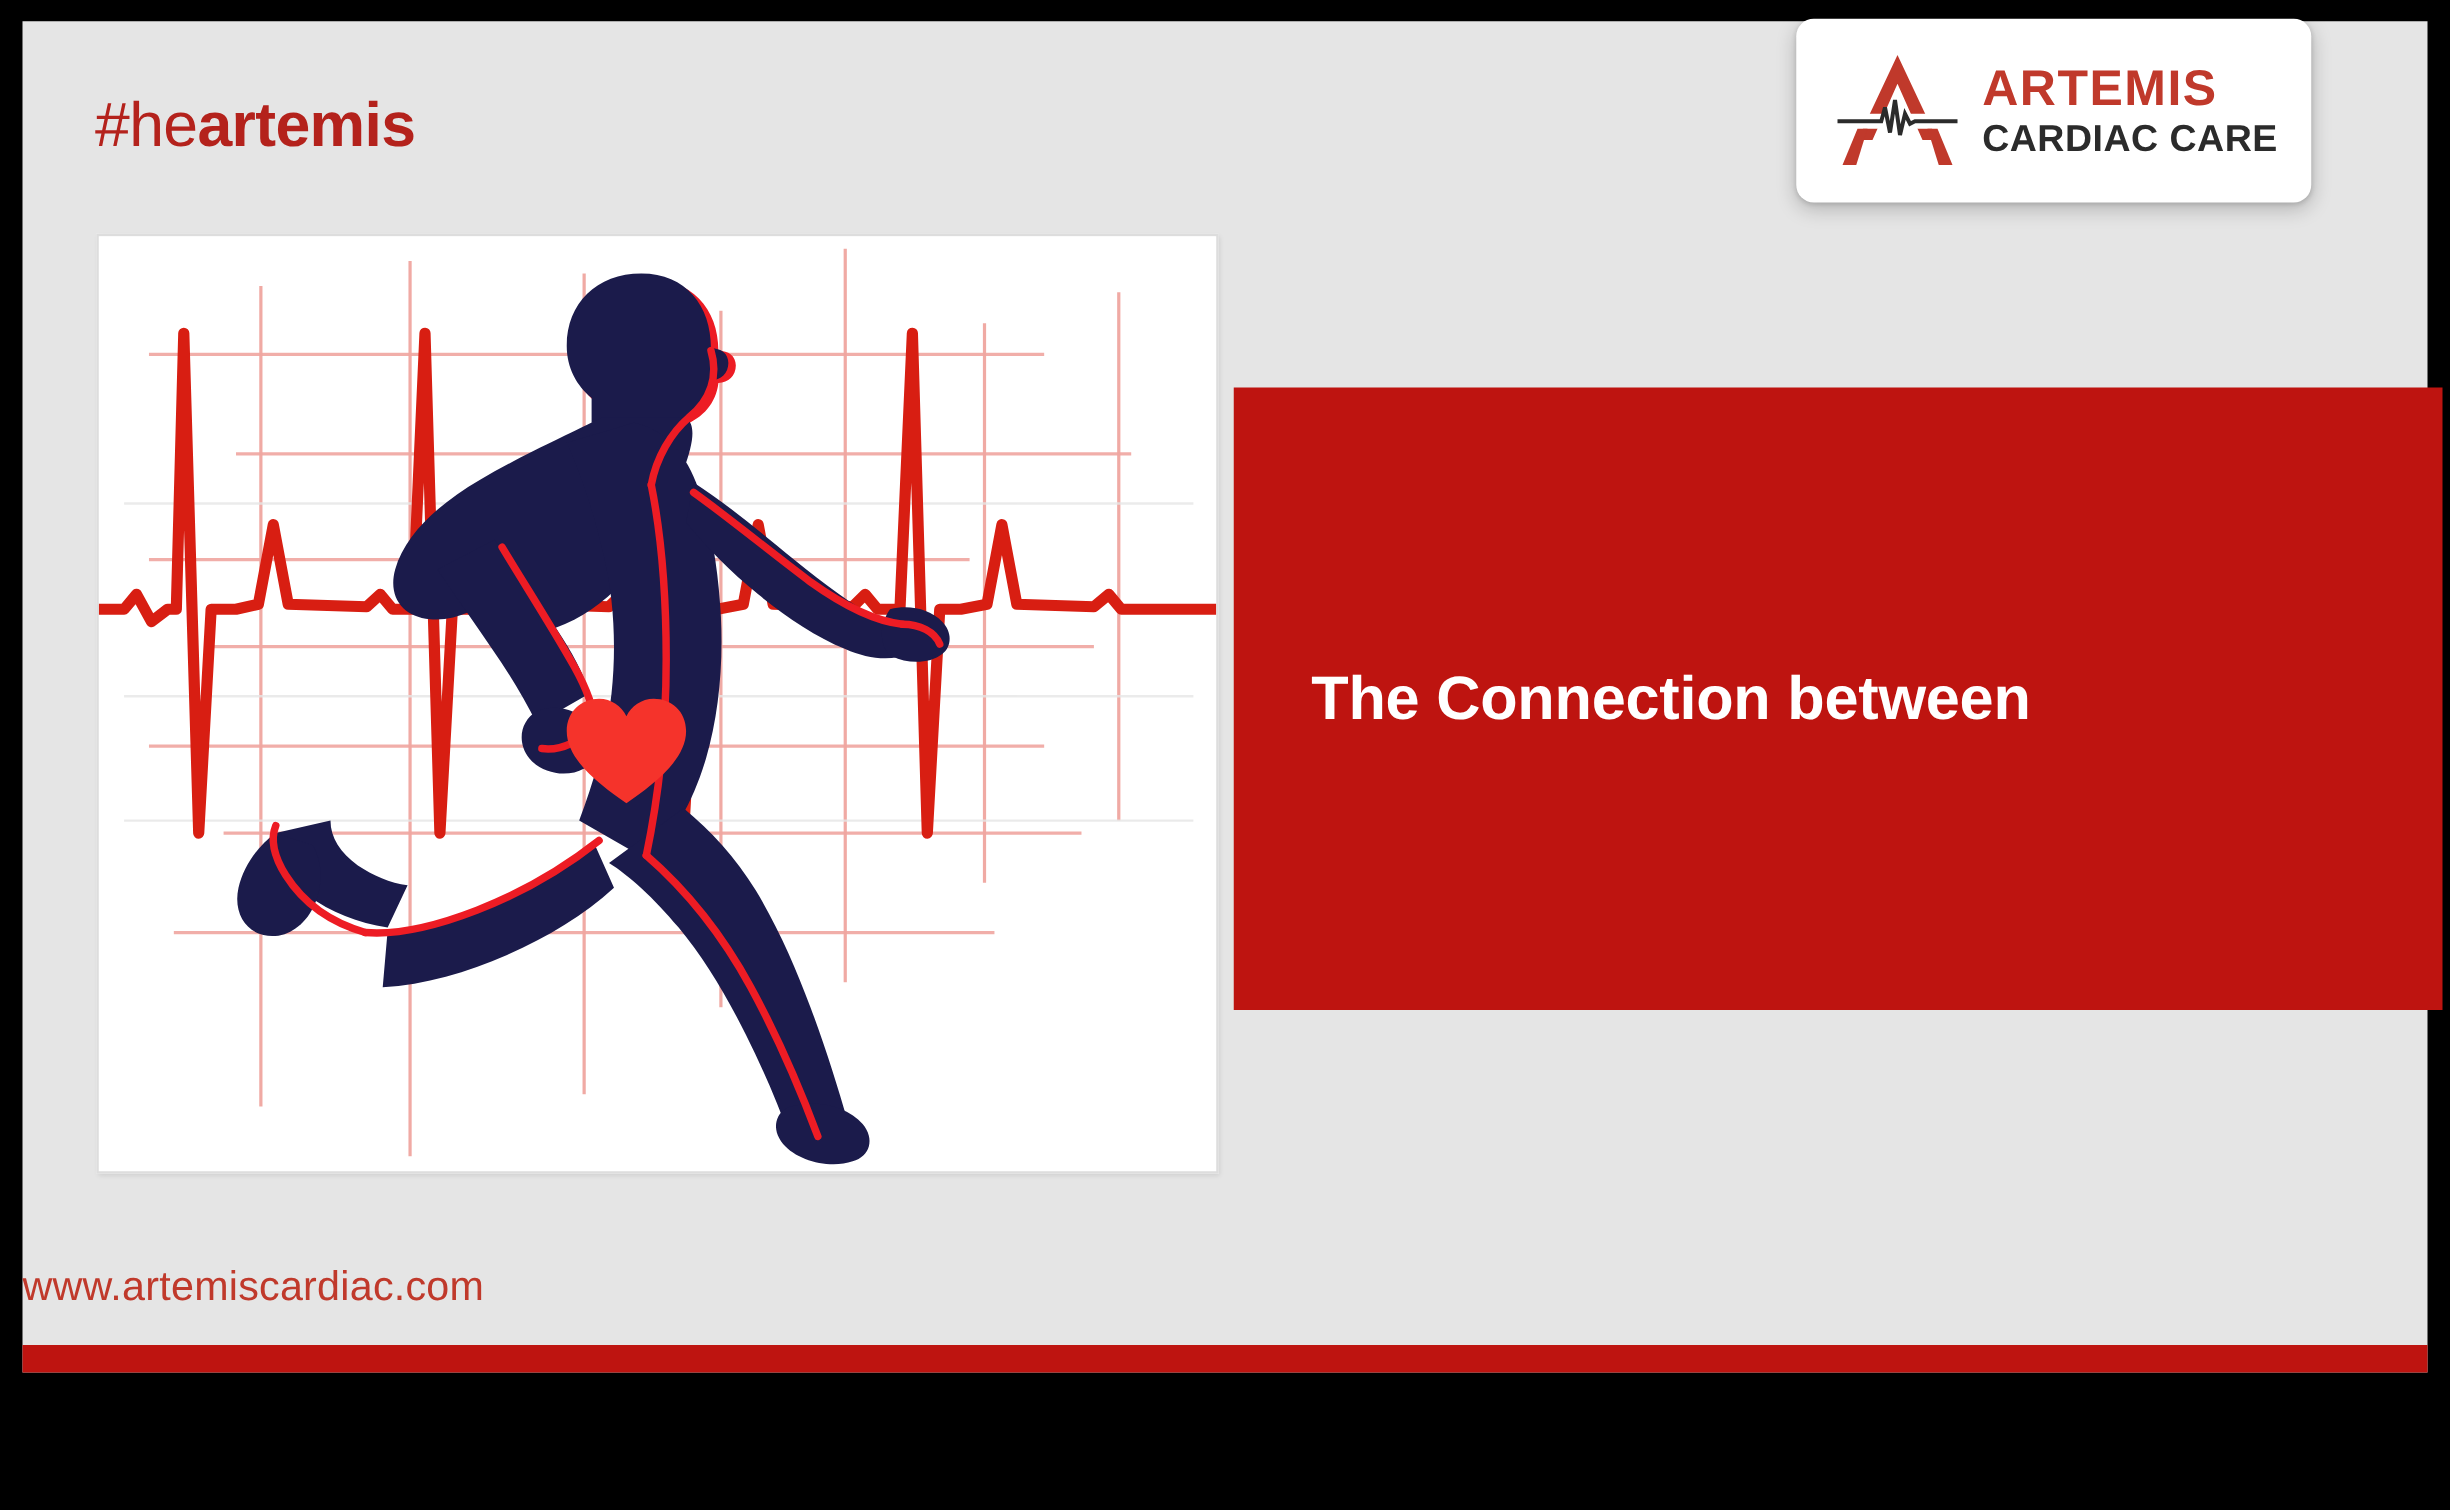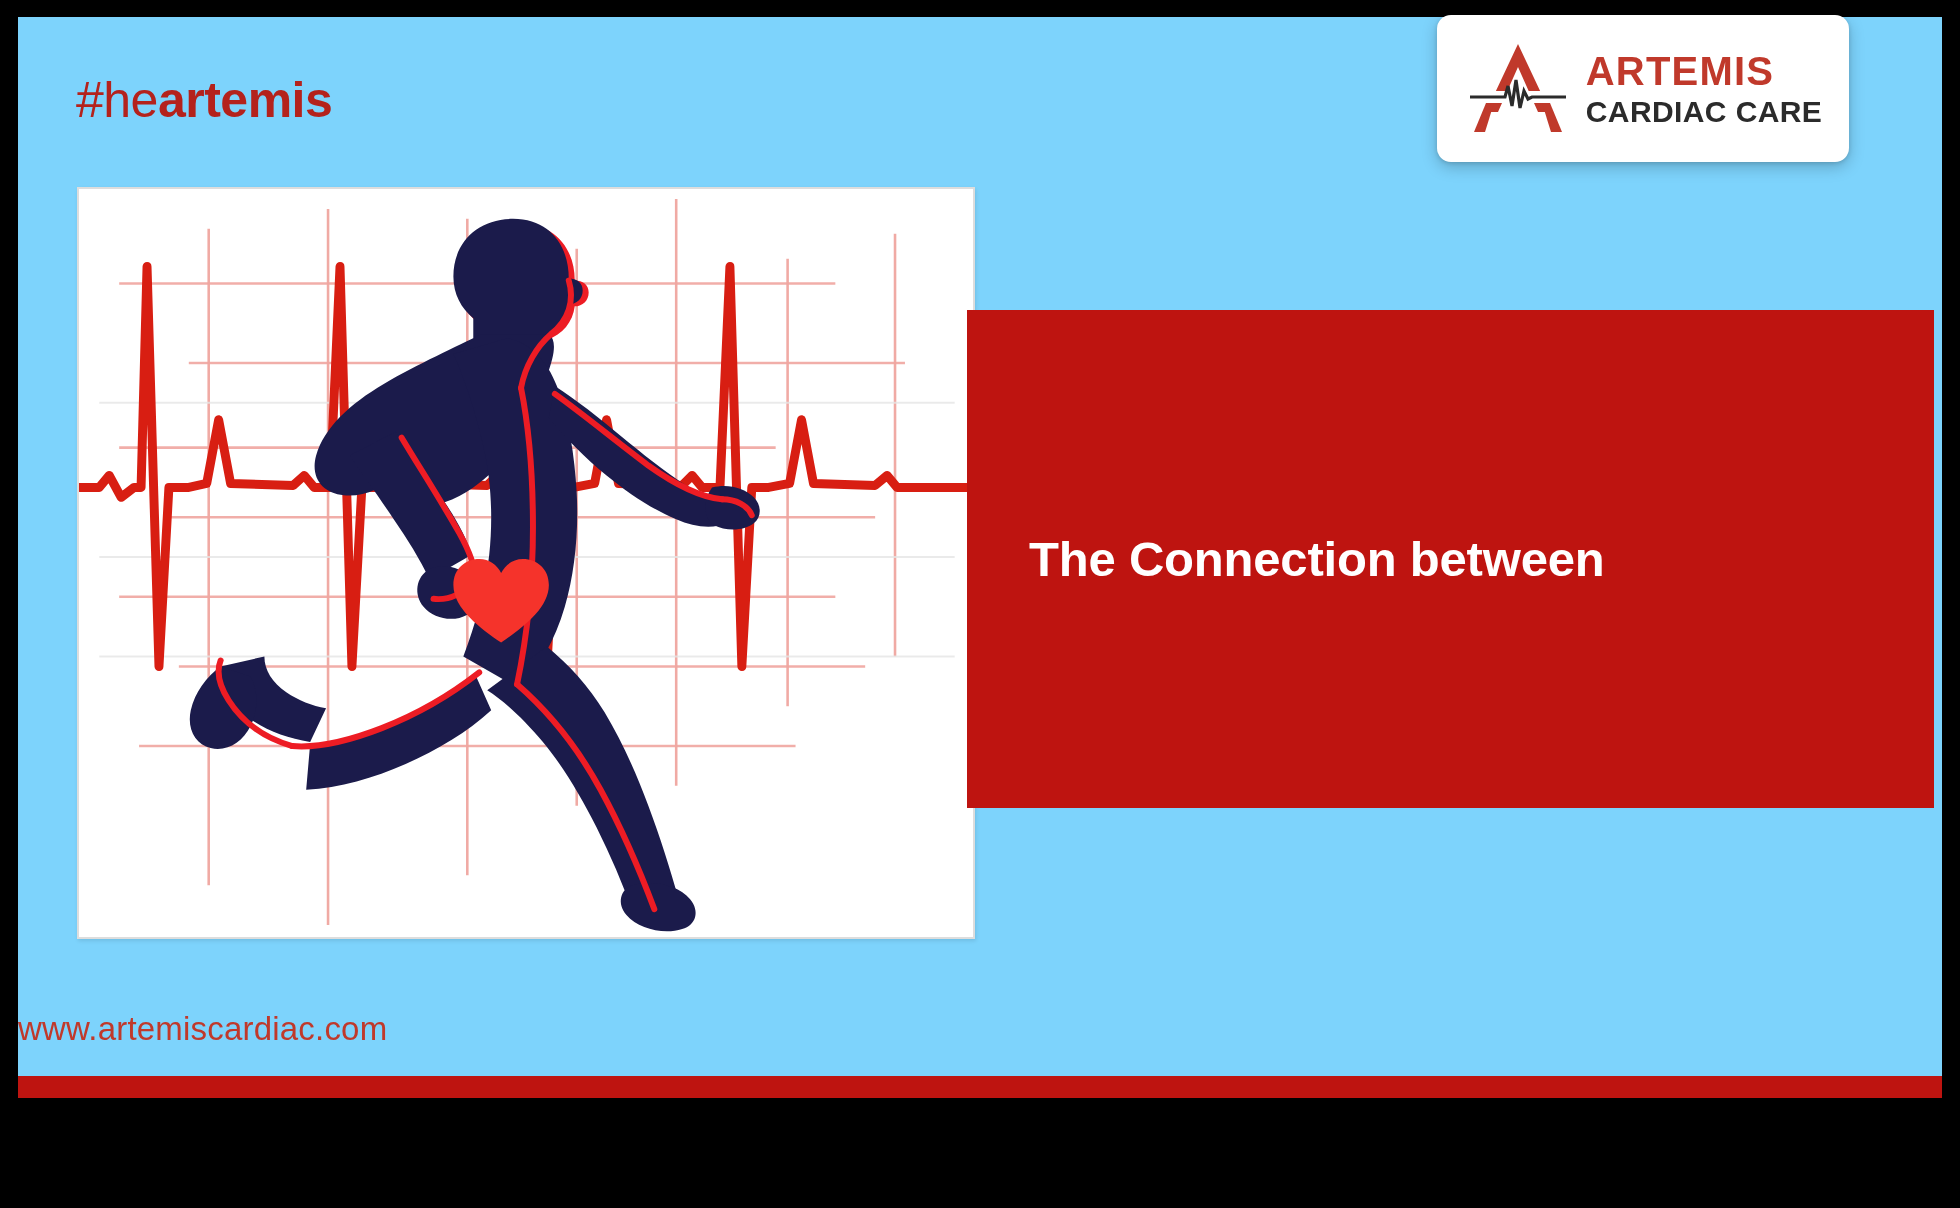--- a/index.html
+++ b/index.html
@@ -12,21 +12,21 @@
   .stage {
     position:relative;
     width:1960px; height:1208px;
     background:#000000;
   }
   
   .slide {
     position:absolute;
     left:18px; top:17px;
     width:1924px; height:1081px;
-    background:#7dd3fc;
+    background:#e5e5e5;
     overflow:visible;
   }
 
   
   .hashtag {
     position:absolute;
     left:58px; top:58px;
     font-size:50px;
     letter-spacing:-0.5px;
     color:#B4221C;
@@ -69,21 +69,21 @@
     background:#ffffff;
     border:2px solid #dddddd;
     box-shadow:1px 2px 4px rgba(0,0,0,0.10);
     overflow:hidden;
   }
   .img-frame svg { display:block; width:100%; height:100%; }
 
   
   .title-band {
     position:absolute;
-    left:949px; top:293px;
+    left:969px; top:293px;
     width:967px; height:498px;
     background:#BE1410;
     display:flex;
     flex-direction:column;
     justify-content:center;
     padding:0 56px 0 62px;
   }
   .title-band .line {
     color:#ffffff;
     font-size:49px;

